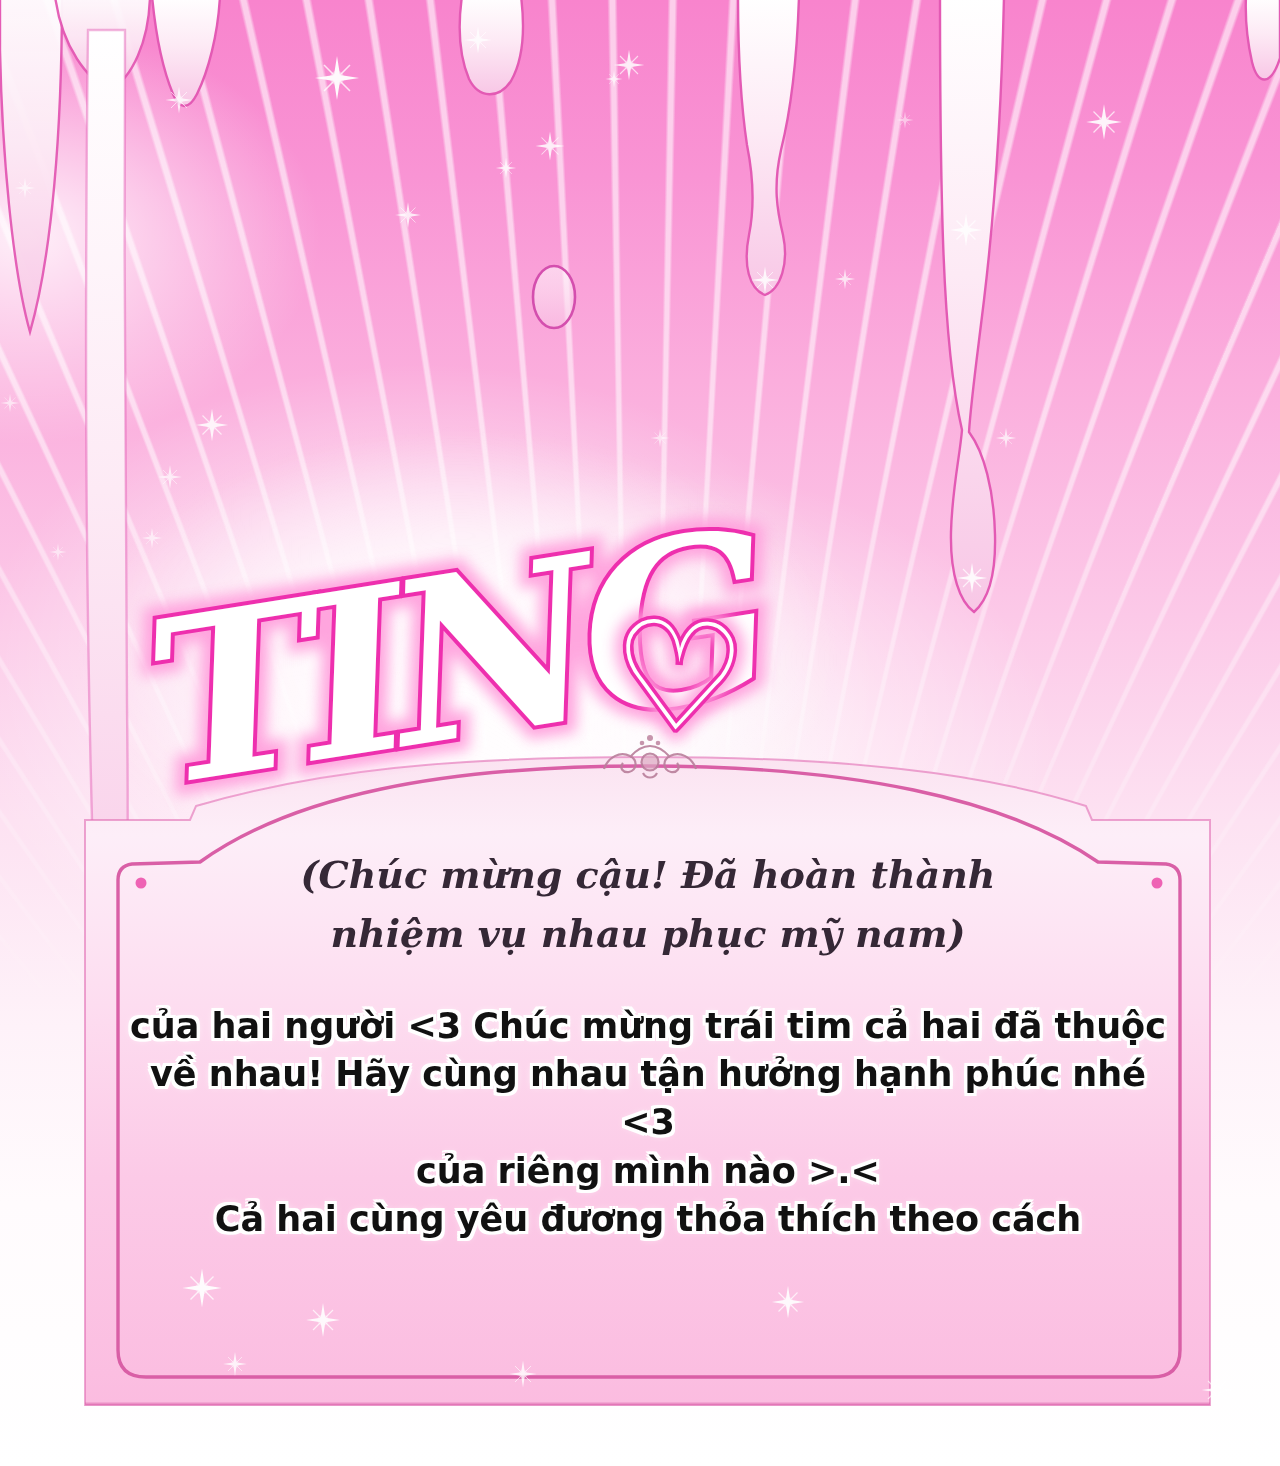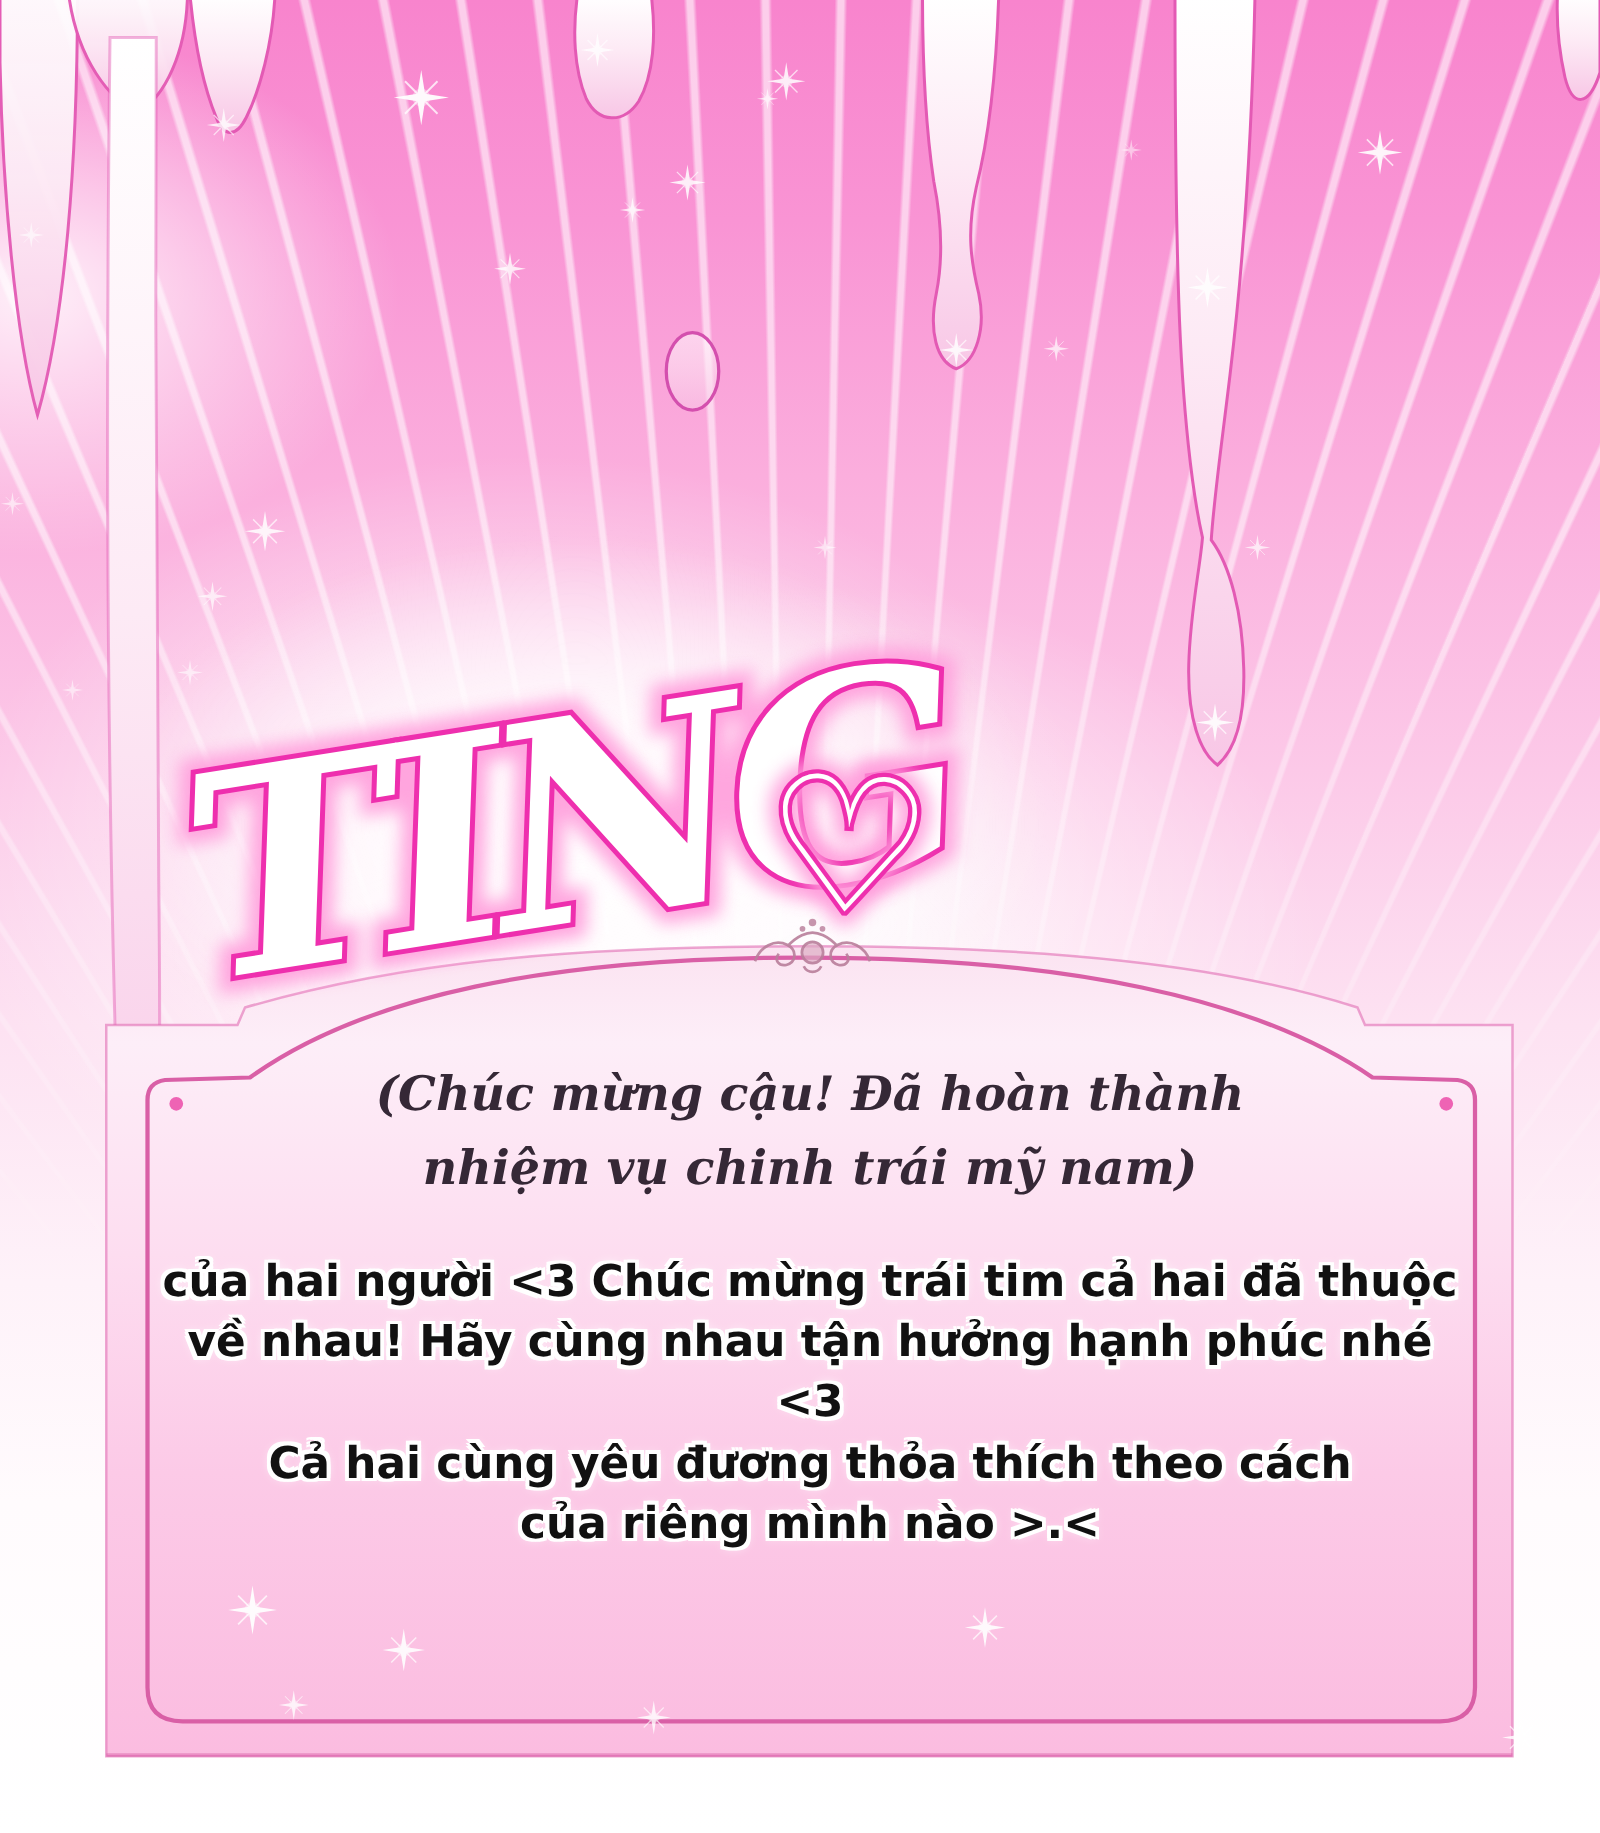--- a/index.html
+++ b/index.html
@@ -167,23 +167,23 @@
       <text class="logo-text" x="28" y="268" font-size="225" fill="none" stroke="#ff9ddb" stroke-width="26" filter="url(#neonblur)" opacity="0.9">TING</text>
       <text class="logo-text" x="28" y="268" font-size="225" fill="#ffffff" stroke="#ee2fae" stroke-width="8" paint-order="stroke fill">TING</text>
       <text x="486" y="292" font-size="150" font-family="DejaVu Sans, sans-serif" font-weight="bold" fill="none" stroke="#ff9ddb" stroke-width="22" filter="url(#neonblur)" opacity="0.9" transform="rotate(12 540 240)">♡</text>
       <text x="486" y="292" font-size="150" font-family="DejaVu Sans, sans-serif" font-weight="bold" fill="#ffffff" stroke="#ee2fae" stroke-width="7" paint-order="stroke fill" transform="rotate(12 540 240)">♡</text>
     </g>
   </svg>
 
   <div class="card-text">
     <div class="script-block">
       <p class="script-line">(Chúc mừng cậu! Đã hoàn thành</p>
-      <p class="script-line">nhiệm vụ chinh trái mỹ nam)</p>
+      <p class="script-line">nhiệm vụ nhau phục mỹ nam)</p>
     </div>
     <div>
       <p class="body-line">của hai người &lt;3 Chúc mừng trái tim cả hai đã thuộc</p>
       <p class="body-line">về nhau! Hãy cùng nhau tận hưởng hạnh phúc nhé &lt;3</p>
+      <p class="body-line">của riêng mình nào &gt;.&lt;</p>
       <p class="body-line">Cả hai cùng yêu đương thỏa thích theo cách</p>
-      <p class="body-line">của riêng mình nào &gt;.&lt;</p>
     </div>
   </div>
 
 </div>
 
 </body></html>

